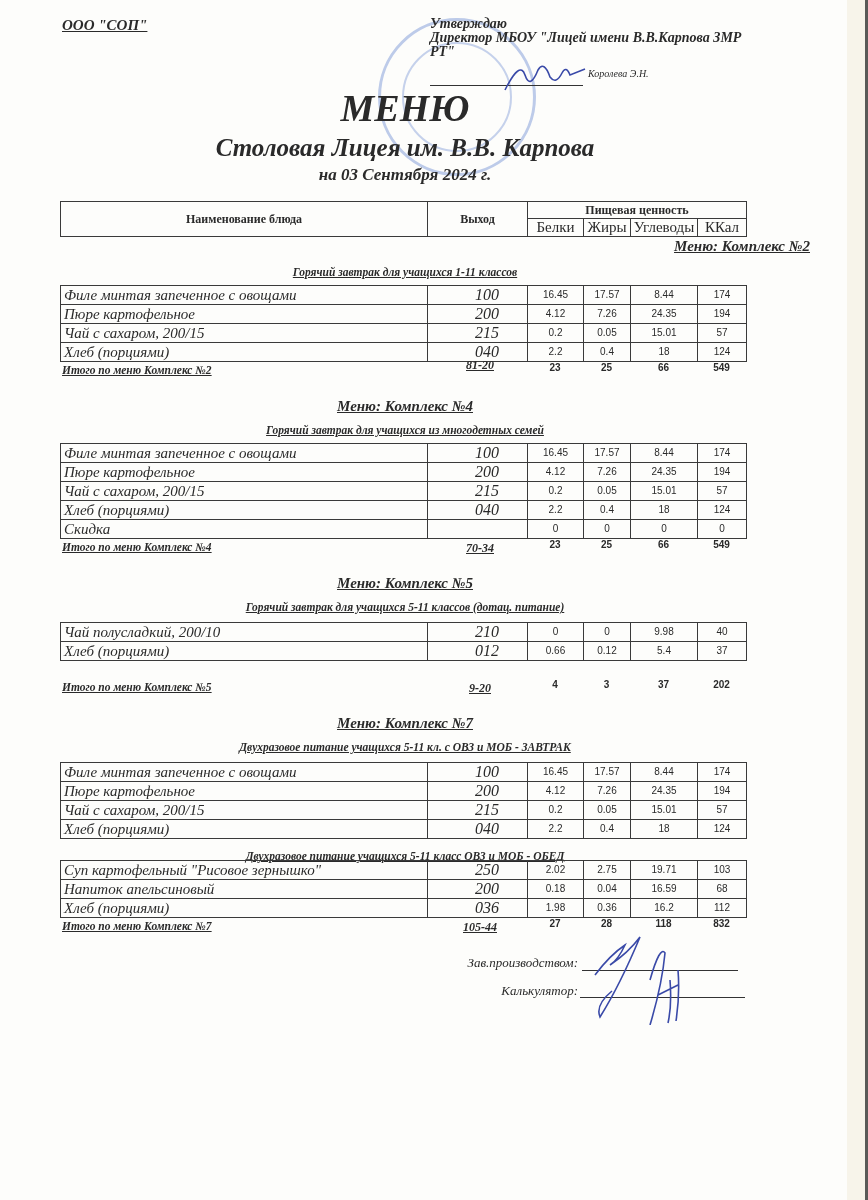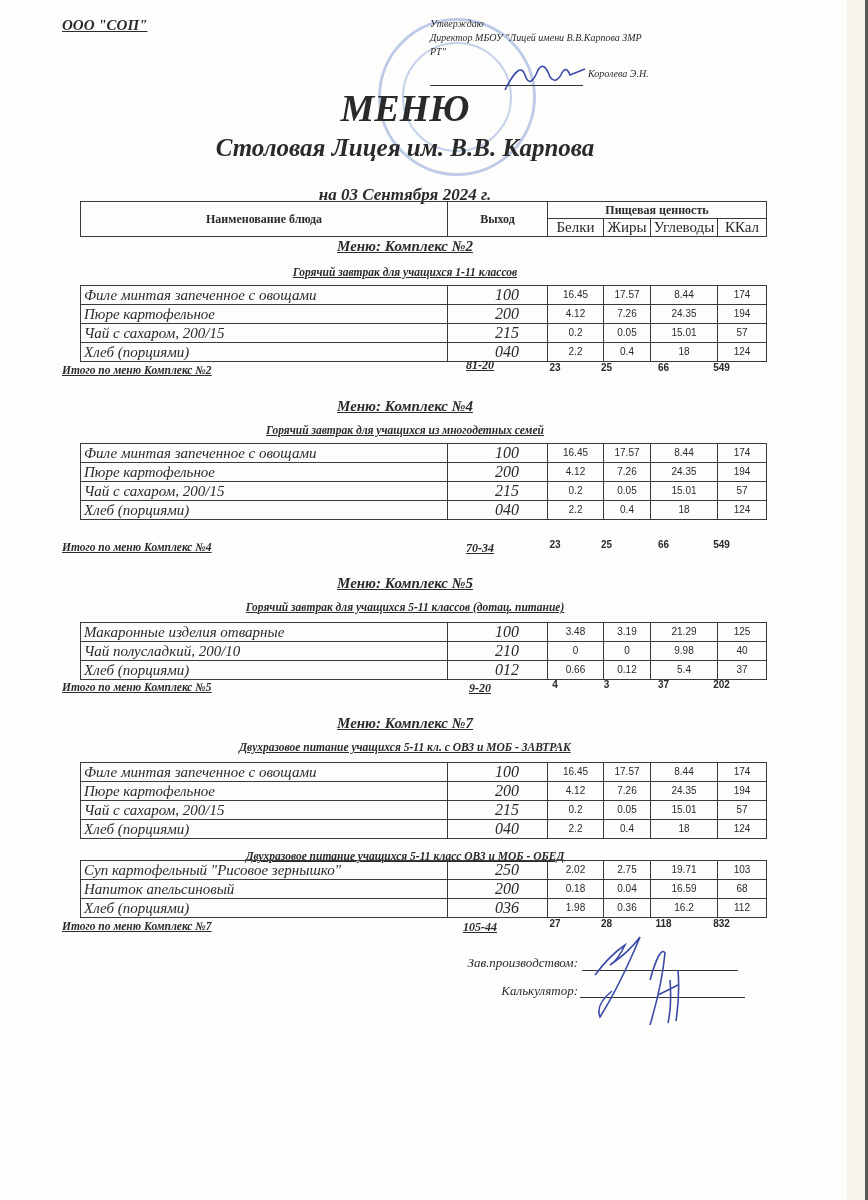--- a/index.html
+++ b/index.html
@@ -1,30 +1,30 @@
 <!DOCTYPE html>
 <html><head>
 <meta charset="utf-8">
 <style>
   html,body{margin:0;padding:0;}
   body{width:868px;height:1200px;background:#fdfdfb;position:relative;overflow:hidden;font-family:"Liberation Serif",serif;color:#2a2a2a;}
   .abs{position:absolute;}
   .edge{position:absolute;top:0;right:0;width:21px;height:1200px;background:#f7f4ea;}
   .edge-dark{position:absolute;top:0;right:0;width:3px;height:1200px;background:#5a5a58;}
   .org{left:62px;top:17px;font-size:15px;font-style:italic;font-weight:bold;text-decoration:underline;}
-  .approve{left:430px;top:17px;font-size:10px;font-style:italic;line-height:14px;width:320px;}
+  .approve{left:430px;top:17px;font-size:14px;font-style:italic;line-height:14px;width:320px;font-weight:bold;}
   .approve .line{display:block;}
   .sign-line{left:430px;top:85px;width:153px;border-top:1px solid #333;}
   .director-name{left:588px;top:68px;font-size:10px;font-style:italic;}
   .stamp{left:378px;top:18px;width:158px;height:158px;border-radius:50%;border:3px solid rgba(70,110,200,0.35);box-sizing:border-box;}
   .stamp-inner{left:402px;top:42px;width:110px;height:110px;border-radius:50%;border:2px solid rgba(70,110,200,0.3);box-sizing:border-box;}
   .title{left:0;width:810px;text-align:center;top:86px;font-size:38px;font-style:italic;font-weight:bold;}
   .subtitle{left:0;width:810px;text-align:center;top:134px;font-size:25px;font-style:italic;font-weight:bold;}
-  .date{left:0;width:810px;text-align:center;top:165px;font-size:17px;font-style:italic;font-weight:bold;margin-top:20px;}
-  table{border-collapse:collapse;position:absolute;left:60px;width:686px;table-layout:fixed;margin-left:20px;}
+  .date{left:0;width:810px;text-align:center;top:165px;font-size:17px;font-style:italic;font-weight:bold;}
+  table{border-collapse:collapse;position:absolute;left:60px;width:686px;table-layout:fixed;}
   td,th{border:1.5px solid #3a3a3a;padding:0;}
   .hdr th{font-family:"Liberation Serif",serif;font-weight:bold;font-size:12px;}
   .hdr .small{font-weight:normal;font-size:15px;height:12px;}
   .data td{height:18px;line-height:18px;}
   .data td.name{font-style:italic;font-size:15px;padding-left:3px;white-space:nowrap;overflow:hidden;}
   .data td.out{font-style:italic;font-size:16px;text-align:right;padding-right:28px;}
   .data td.num{font-family:"Liberation Sans",sans-serif;font-size:10px;text-align:center;}
   .sec-title{left:0;width:810px;text-align:center;font-size:15px;font-style:italic;font-weight:bold;text-decoration:underline;}
   .sec-sub{left:0;width:810px;text-align:center;font-size:11.5px;font-style:italic;font-weight:bold;text-decoration:underline;}
   .total-label{left:62px;font-size:11.5px;font-style:italic;font-weight:bold;text-decoration:underline;}
@@ -78,21 +78,21 @@
   <tr>
     <th class="small">Белки</th>
     <th class="small">Жиры</th>
     <th class="small">Углеводы</th>
     <th class="small">ККал</th>
   </tr>
 </tbody>
   </table>
 
 <div id="sections">
-    <div class="abs sec-title" style="top:238px;">Меню: Комплекс №2</div>
+    <div class="abs sec-title" style="top:238px;text-align:right;">Меню: Комплекс №2</div>
     <div class="abs sec-sub" style="top:266px;">Горячий завтрак для учащихся 1-11 классов</div>
     <table class="data" style="top:285px;">
       <colgroup>
         <col style="width:367px">
         <col style="width:100px">
         <col style="width:56px">
         <col style="width:47px">
         <col style="width:67px">
         <col style="width:49px">
       </colgroup>
@@ -174,20 +174,28 @@
           <td class="num">57</td>
         </tr>
         <tr>
           <td class="name">Хлеб (порциями)</td>
           <td class="out">040</td>
           <td class="num">2.2</td>
           <td class="num">0.4</td>
           <td class="num">18</td>
           <td class="num">124</td>
         </tr>
+        <tr>
+          <td class="name">Скидка</td>
+          <td class="out"></td>
+          <td class="num">0</td>
+          <td class="num">0</td>
+          <td class="num">0</td>
+          <td class="num">0</td>
+        </tr>
       </tbody>
     </table>
     <div class="abs total-label" style="top:541px;">Итого по меню Комплекс №4</div>
     <div class="abs total-out" style="top:541px;">70-34</div>
     <div class="abs total-num" style="top:539px;left:527px;width:56px;">23</div>
     <div class="abs total-num" style="top:539px;left:583px;width:47px;">25</div>
     <div class="abs total-num" style="top:539px;left:630px;width:67px;">66</div>
     <div class="abs total-num" style="top:539px;left:697px;width:49px;">549</div>
     <div class="abs sec-title" style="top:575px;">Меню: Комплекс №5</div>
     <div class="abs sec-sub" style="top:601px;">Горячий завтрак для учащихся 5-11 классов (дотац. питание)</div>
@@ -195,28 +203,20 @@
       <colgroup>
         <col style="width:367px">
         <col style="width:100px">
         <col style="width:56px">
         <col style="width:47px">
         <col style="width:67px">
         <col style="width:49px">
       </colgroup>
       <tbody>
         <tr>
-          <td class="name">Макаронные изделия отварные</td>
-          <td class="out">100</td>
-          <td class="num">3.48</td>
-          <td class="num">3.19</td>
-          <td class="num">21.29</td>
-          <td class="num">125</td>
-        </tr>
-        <tr>
           <td class="name">Чай полусладкий, 200/10</td>
           <td class="out">210</td>
           <td class="num">0</td>
           <td class="num">0</td>
           <td class="num">9.98</td>
           <td class="num">40</td>
         </tr>
         <tr>
           <td class="name">Хлеб (порциями)</td>
           <td class="out">012</td>

